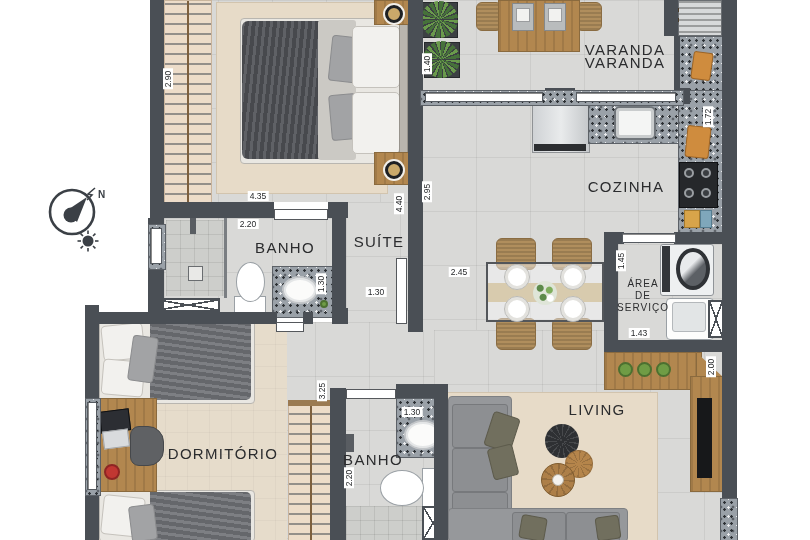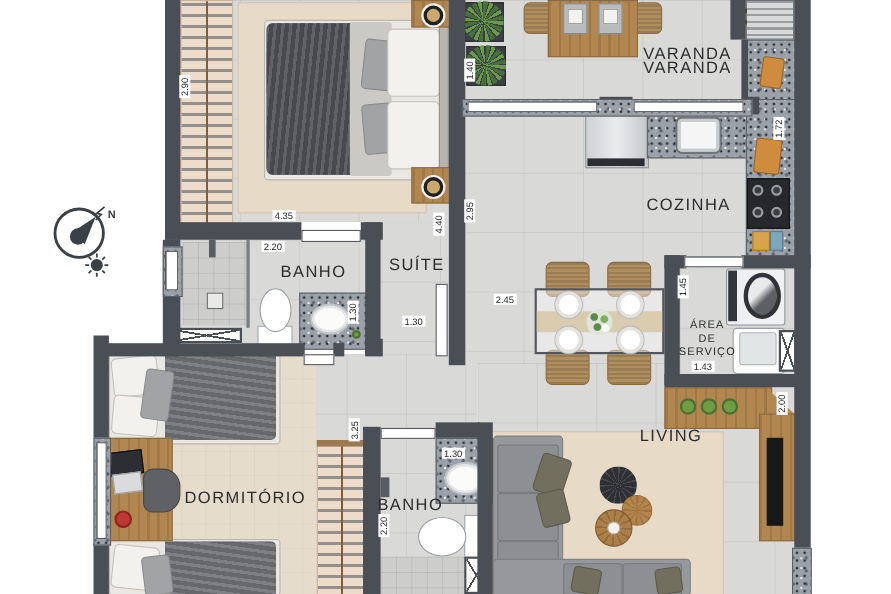--- a/index.html
+++ b/index.html
@@ -40,21 +40,21 @@
           linear-gradient(to bottom right,transparent calc(50% - 0.8px),#4a4f55 calc(50% - 0.8px) calc(50% + 0.8px),transparent calc(50% + 0.8px));}
   .window{background:#fff;border:1px solid #555a60;box-sizing:border-box;
         background-image:linear-gradient(rgba(0,0,0,0.45) 1px,transparent 1px);
         background-position:0 50%;}
   .windowV{background:#fff;border:1px solid #555a60;box-sizing:border-box;
         background-image:linear-gradient(90deg,rgba(0,0,0,0.45) 1px,transparent 1px);
         background-position:50% 0;}
   .door{background:#fff;border:1px solid #55585c;box-sizing:border-box;}
   .rlabel{position:absolute;transform:translate(-50%,-50%);font-size:15px;letter-spacing:1.3px;
         color:#2b2c2e;white-space:nowrap;font-weight:500;}
-  .rlabel.sm{font-size:10px;letter-spacing:1px;margin-top:13px;}
+  .rlabel.sm{font-size:10px;letter-spacing:1px;}
   .dim{position:absolute;transform:translate(-50%,-50%);font-size:8.5px;color:#26282a;
         background:#fff;padding:0 2px;line-height:10px;white-space:nowrap;z-index:40;}
   .dim.v{transform:translate(-50%,-50%) rotate(-90deg);}
   .bedbase{background:#e9e7e2;border:1px solid #b9b6b0;border-radius:4px;}
   .blanketD{background:#53555a;border-radius:6px 0 0 6px;
         background-image:repeating-linear-gradient(96deg,rgba(255,255,255,0.07) 0 3px,rgba(0,0,0,0.14) 3px 7px);}
   .blanketG{background:#73757a;
         background-image:repeating-linear-gradient(8deg,rgba(255,255,255,0.07) 0 3px,rgba(0,0,0,0.12) 3px 7px);}
   .pillow{background:#f2f1ee;border:1px solid #c5c2bc;border-radius:5px;}
   .pillowG{background:#a2a3a5;border:1px solid #8b8c8e;border-radius:4px;}
@@ -271,21 +271,21 @@
   <div class="rlabel" style="left:625px;top:49px;">VARANDA</div>
   <div class="rlabel" style="left:625px;top:62px;">VARANDA</div>
   <div class="rlabel" style="left:626px;top:186px;">COZINHA</div>
   <div class="rlabel sm" style="left:643px;top:283px;">ÁREA</div>
   <div class="rlabel sm" style="left:643px;top:295px;">DE</div>
   <div class="rlabel sm" style="left:643px;top:307px;">SERVIÇO</div>
   <div class="rlabel" style="left:379px;top:241px;">SUÍTE</div>
   <div class="rlabel" style="left:285px;top:247px;">BANHO</div>
   <div class="rlabel" style="left:373px;top:459px;">BANHO</div>
   <div class="rlabel" style="left:223px;top:453px;">DORMITÓRIO</div>
-  <div class="rlabel" style="left:597px;top:396px;margin-left:13px;">LIVING</div>
+  <div class="rlabel" style="left:597px;top:409px;">LIVING</div>
 
   <div class="dim v" style="left:168px;top:79px;">2.90</div>
   <div class="dim" style="left:258px;top:196px;">4.35</div>
   <div class="dim" style="left:248px;top:224px;">2.20</div>
   <div class="dim v" style="left:321px;top:284px;">1.30</div>
   <div class="dim" style="left:376px;top:292px;">1.30</div>
   <div class="dim v" style="left:399px;top:204px;">4.40</div>
   <div class="dim v" style="left:427px;top:64px;">1.40</div>
   <div class="dim v" style="left:427px;top:192px;">2.95</div>
   <div class="dim" style="left:459px;top:272px;">2.45</div>

